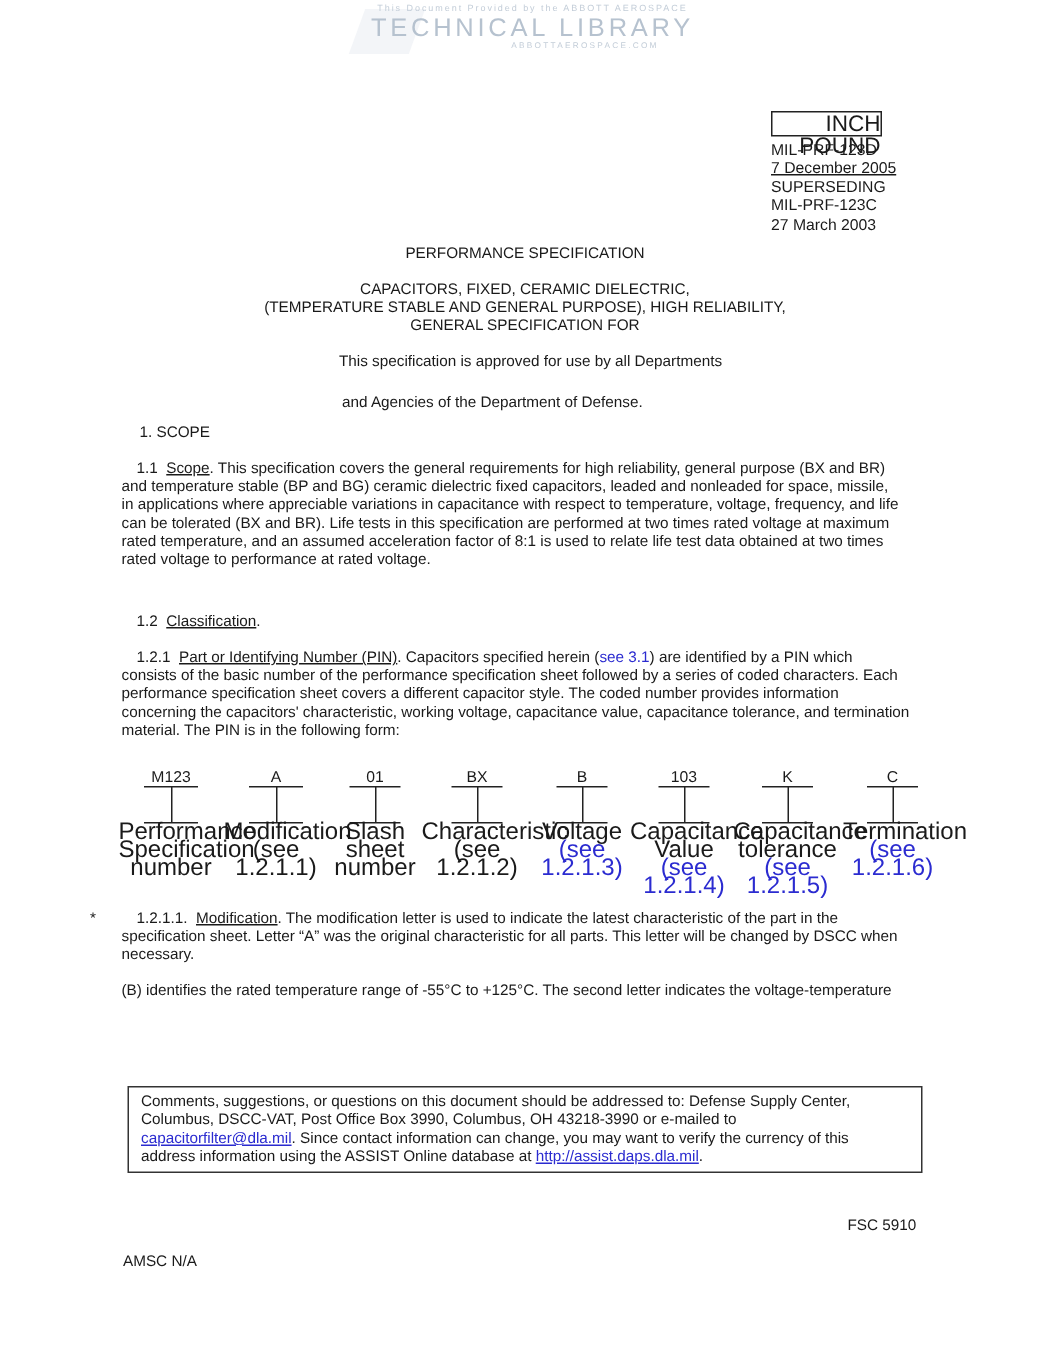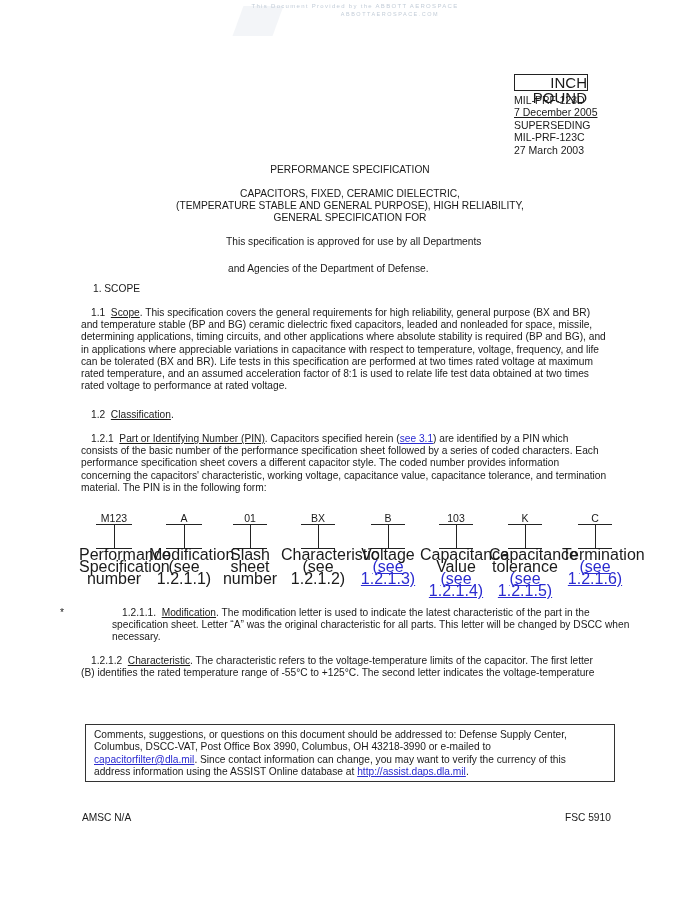--- a/index.html
+++ b/index.html
@@ -8,43 +8,44 @@
   .abs { position: absolute; }
   .wm { left: 230px; top: 0; width: 250px; text-align: center; color: #c3cdd8; }
   .wm .l1 { font-size: 6px; letter-spacing: 1.3px; line-height: 8px; margin-top: 2px; }
   .wm .l2 { font-size: 17px; letter-spacing: 2.5px; line-height: 17px; font-weight: normal; color: #b6c2cf; }
   .wm .l3 { font-size: 5.5px; letter-spacing: 1.5px; line-height: 8px; padding-left: 70px; }
   .wm-shape { left: 238px; top: 6px; width: 40px; height: 30px; background: #eef1f5; opacity: .7; transform: skewX(-20deg); }
   .ip-box { left: 514px; top: 74px; width: 72px; height: 15px; border: 1px solid #222; text-align: right; line-height: 15px; font-size: 15px; }
   .docid { left: 514px; top: 94px; line-height: 12.4px; font-size: 10.5px; }
   .docid .u { }
   .center { left: 0; width: 700px; text-align: center; }
-  .link { color: #2b2bd0; text-decoration: underline; }
+  .link { color: #2b2bd0; }
   .linku { color: #2b2bd0; text-decoration: underline; }
   .u { text-decoration: underline; }
   .para { left: 81px; width: 545px; }
   .ind { display: inline-block; width: 10px; }
   .pin { left: 80px; top: 512px; width: 560px; height: 80px; }
   .pin-col { position: absolute; top: 0; text-align: center; }
   .pin-code { position: absolute; top: 0; width: 100%; text-align: center; font-size: 10.5px; line-height: 12px; }
   .pin-top { position: absolute; top: 12px; height: 1px; background: #222; }
   .pin-vert { position: absolute; top: 12px; width: 1px; height: 24px; background: #222; }
   .pin-bot { position: absolute; top: 36px; height: 1px; background: #222; }
   .pin-label { position: absolute; top: 37px; width: 100%; text-align: center; line-height: 12px; font-size: 16px; }
   .comment-box { left: 85px; top: 724px; width: 530px; height: 58px; border: 1px solid #333; padding: 4px 0 0 8px; box-sizing: border-box; line-height: 12.4px; }
-  .footer-left { left: 82px; top: 812px; }
+  .footer-left { left: 82px; top: 836px; }
   .footer-right { left: 565px; top: 812px; }
   .star { left: 60px; top: 607px; }
 </style>
 </head>
 <body>
 
 <div class="abs wm-shape"></div>
 <div class="abs wm">
   <div class="l1">This Document Provided by the ABBOTT AEROSPACE</div>
+  <div class="l2">TECHNICAL LIBRARY</div>
   <div class="l3">ABBOTTAEROSPACE.COM</div>
 </div>
 
 <div class="abs ip-box">INCH POUND</div>
 <div class="abs docid">
   <div>MIL-PRF-123D</div>
   <div class="u">7 December 2005</div>
   <div>SUPERSEDING</div>
   <div>MIL-PRF-123C</div>
   <div>27 March 2003</div>
@@ -55,21 +56,20 @@
 <div class="abs center" style="top:200px;">(TEMPERATURE STABLE AND GENERAL PURPOSE), HIGH RELIABILITY,</div>
 <div class="abs center" style="top:212px;">GENERAL SPECIFICATION FOR</div>
 <div class="abs" style="left:226px; top:236px;">This specification is approved for use by all Departments</div>
 <div class="abs" style="left:228px; top:263px;text-align:center;">and Agencies of the Department of Defense.</div>
 
 <div class="abs" style="left:93px; top:283px;">1.  SCOPE</div>
 
 <div class="abs para" style="top:307px;">
   <div><span class="ind"></span><span>1.1</span>&nbsp;&nbsp;<span class="u">Scope</span><span>.  This specification covers the general requirements for high reliability, general purpose (BX and BR)</span></div>
   <div>and temperature stable (BP and BG) ceramic dielectric fixed capacitors, leaded and nonleaded for space, missile,</div>
-  <div>determining applications, timing circuits, and other applications where absolute stability is required (BP and BG), and</div>
   <div>in applications where appreciable variations in capacitance with respect to temperature, voltage, frequency, and life</div>
   <div>can be tolerated (BX and BR).  Life tests in this specification are performed at two times rated voltage at maximum</div>
   <div>rated temperature, and an assumed acceleration factor of 8:1 is used to relate life test data obtained at two times</div>
   <div>rated voltage to performance at rated voltage.</div>
 </div>
 
 <div class="abs para" style="top:409px;">
   <span class="ind"></span><span>1.2</span>&nbsp;&nbsp;<span class="u">Classification</span><span>.</span>
 </div>
 
@@ -162,28 +162,27 @@
       <div class="pin-vert" style="left: 33px;"></div>
       <div class="pin-bot" style="left: 16px; width: 34px;"></div>
       <div class="pin-label">
         <div>Termination</div>
         <div class="link">(see 1.2.1.6)</div>
       </div>
     </div>
   </div>
 
 <div class="abs star">*</div>
-<div class="abs para" style="top:607px;margin-left:31px;">
+<div class="abs para" style="top:607px;">
   <div><span class="ind"></span><span>1.2.1.1.</span>&nbsp;&nbsp;<span class="u">Modification</span><span>.  The modification letter is used to indicate the latest characteristic of the part in the</span></div>
   <div>specification sheet.  Letter “A” was the original characteristic for all parts.  This letter will be changed by DSCC when</div>
   <div>necessary.</div>
 </div>
 
 <div class="abs para" style="top:655px;">
-  <div><span class="ind"></span><span>1.2.1.2</span>&nbsp;&nbsp;<span class="u">Characteristic</span><span>.  The characteristic refers to the voltage-temperature limits of the capacitor.  The first letter</span></div>
   <div>(B) identifies the rated temperature range of -55°C to +125°C.  The second letter indicates the voltage-temperature</div>
 </div>
 
 <div class="abs comment-box">
   <div>Comments, suggestions, or questions on this document should be addressed to:  Defense Supply Center,</div>
   <div>Columbus, DSCC-VAT, Post Office Box 3990, Columbus, OH  43218-3990 or e-mailed to</div>
   <div><span class="linku">capacitorfilter@dla.mil</span><span>.  Since contact information can change, you may want to verify the currency of this</span></div>
   <div><span>address information using the ASSIST Online database at </span><span class="linku">http://assist.daps.dla.mil</span><span>.</span></div>
 </div>
 

